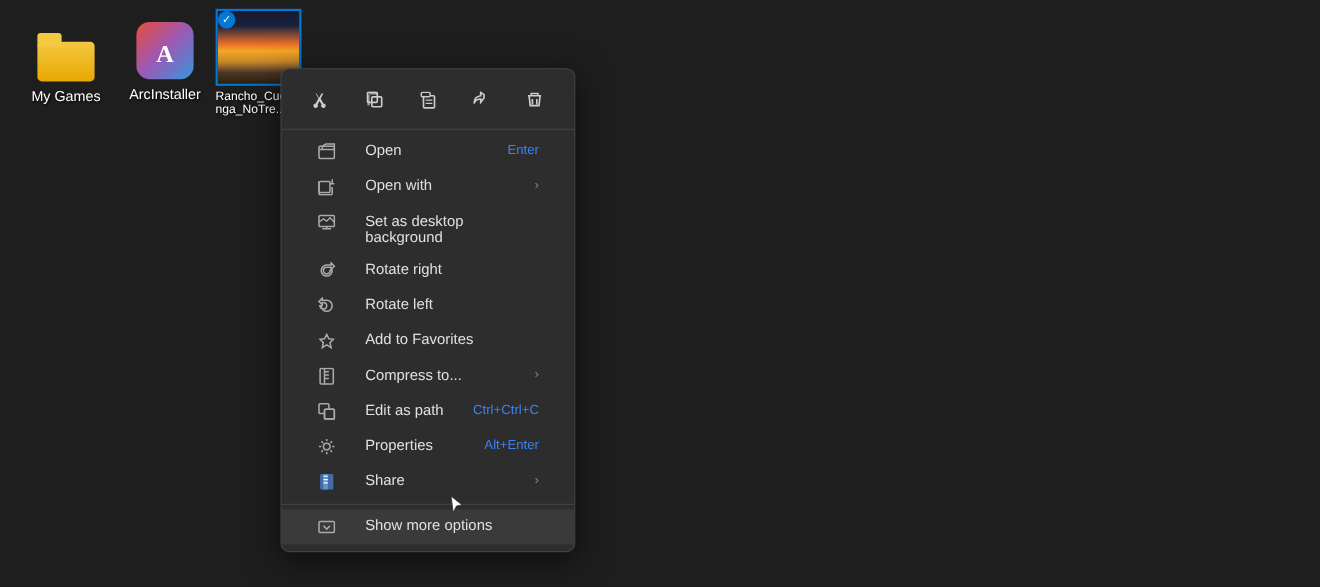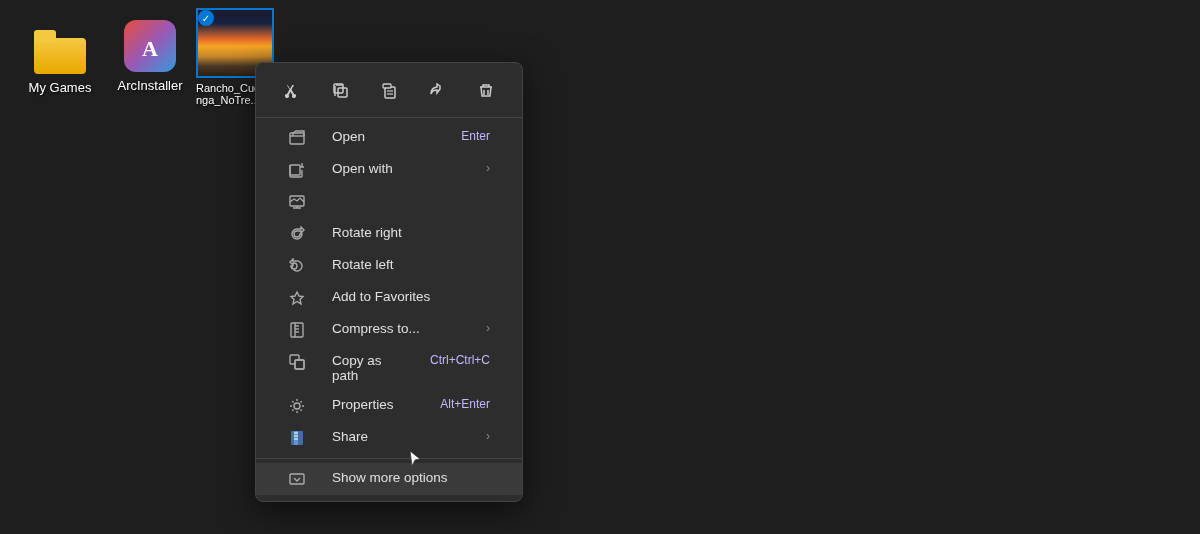--- a/index.html
+++ b/index.html
@@ -195,21 +195,21 @@
       font-size: 14px;
       flex-shrink: 0;
       color: #aaaaaa;
     }
 
     .menu-item-label {
       flex: 1;
     }
 
     .menu-item-shortcut {
-      color: #c4b5fd;
+      color: #3b82f6;
       font-size: 12px;
       margin-left: auto;
     }
 
     .menu-item-arrow {
       color: #888888;
       font-size: 12px;
       margin-left: 4px;
     }
 
@@ -323,20 +323,21 @@
 
 
   <div class="menu-item">
     <div class="menu-item-icon">
       <svg width="16" height="16" viewBox="0 0 16 16" fill="none" stroke="#aaa" stroke-width="1.4">
         <rect x="1" y="2" width="14" height="10" rx="1"></rect>
         <path d="M4 14h8M8 12v2"></path>
         <path d="M1 8l4-3 3 2 3-3 4 4" stroke="#aaa" stroke-width="1.2"></path>
       </svg>
     </div>
+    <span class="menu-item-label">Set as desktop background</span>
   </div>
 
   <div class="menu-item">
     <div class="menu-item-icon">
       <svg width="16" height="16" viewBox="0 0 16 16" fill="none" stroke="#aaa" stroke-width="1.4">
         <path d="M13 8A5 5 0 1 1 8 3h4V1l3 3-3 3V5H8a3 3 0 1 0 3 3h2z"></path>
       </svg>
     </div>
     <span class="menu-item-label">Rotate right</span>
   </div>
@@ -374,21 +375,21 @@
   </div>
 
   <div class="menu-item">
     <div class="menu-item-icon">
       <svg width="16" height="16" viewBox="0 0 16 16" fill="none" stroke="#aaa" stroke-width="1.4">
         <rect x="1" y="1" width="9" height="9" rx="1"></rect>
         <rect x="6" y="6" width="9" height="9" rx="1" fill="#2d2d2d"></rect>
         <rect x="6" y="6" width="9" height="9" rx="1"></rect>
       </svg>
     </div>
-    <span class="menu-item-label">Copy as path</span>
+    <span class="menu-item-label">Edit as path</span>
     <span class="menu-item-shortcut">Ctrl+Ctrl+C</span>
   </div>
 
   <div class="menu-item">
     <div class="menu-item-icon">
       <svg width="16" height="16" viewBox="0 0 16 16" fill="none" stroke="#aaa" stroke-width="1.4">
         <circle cx="8" cy="8" r="3"></circle>
         <path d="M8 1v2M8 13v2M1 8h2M13 8h2M3.2 3.2l1.4 1.4M11.4 11.4l1.4 1.4M3.2 12.8l1.4-1.4M11.4 4.6l1.4-1.4"></path>
       </svg>
     </div>

